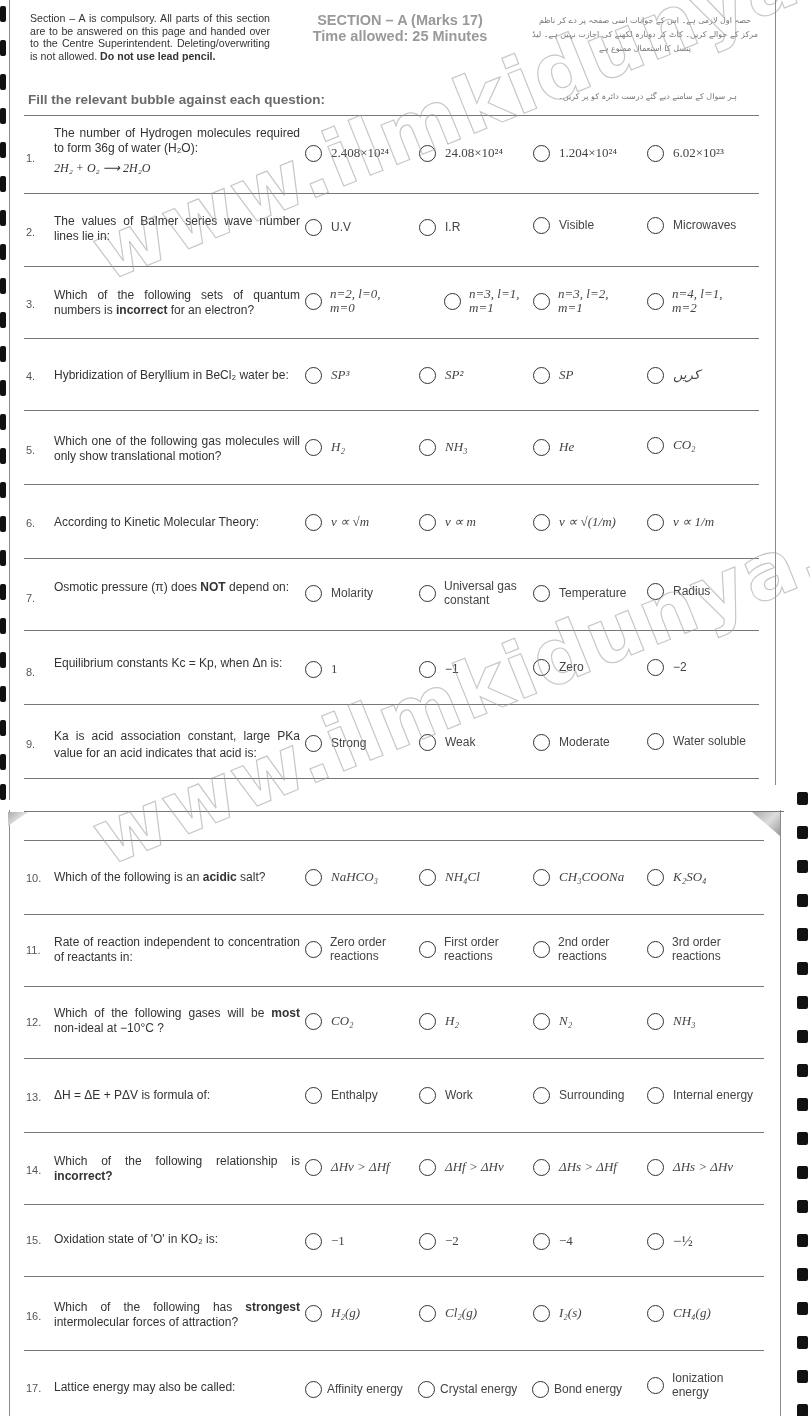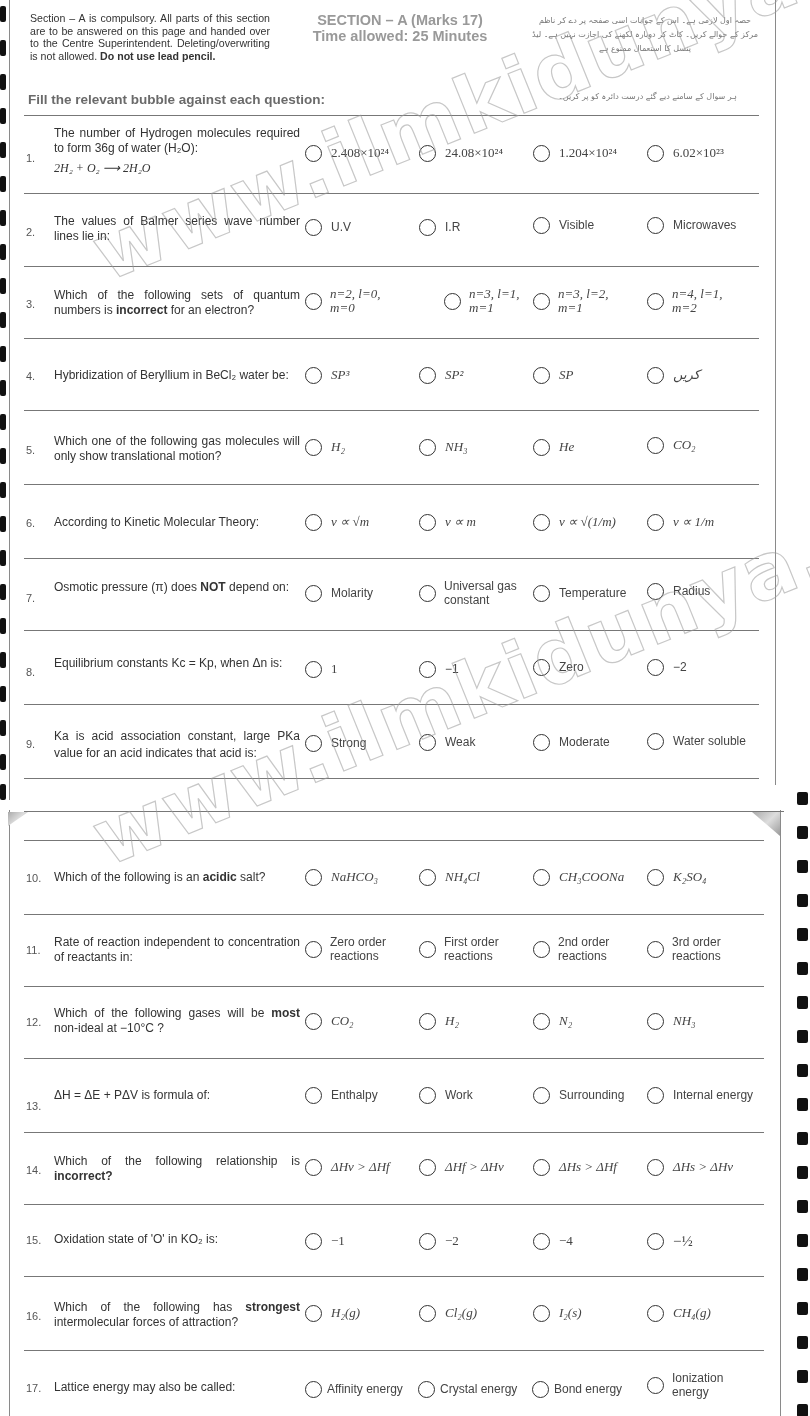--- a/index.html
+++ b/index.html
@@ -384,21 +384,21 @@
       <div class="bubble"></div>
       <span class="olabel math">N₂</span>
     </div>
   <div class="opt" style="left:647px;top:0">
       <div class="bubble"></div>
       <span class="olabel math">NH₃</span>
     </div>
 </div>
 
 <div class="q" style="top:1080px">
-  <div class="qnum" style="top:20px">13.</div>
+  <div class="qnum" style="top:11px">13.</div>
   <div class="qtext" style="top:8px;width:250px">ΔH = ΔE + PΔV is formula of:</div>
   <div class="opt" style="left:305px;top:0">
       <div class="bubble"></div>
       <span class="olabel">Enthalpy</span>
     </div>
   <div class="opt" style="left:419px;top:0">
       <div class="bubble"></div>
       <span class="olabel">Work</span>
     </div>
   <div class="opt" style="left:533px;top:0">

